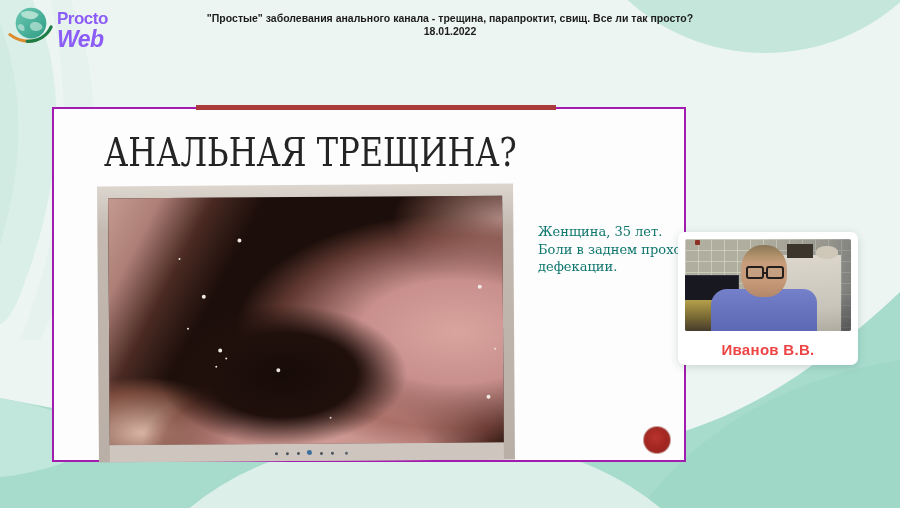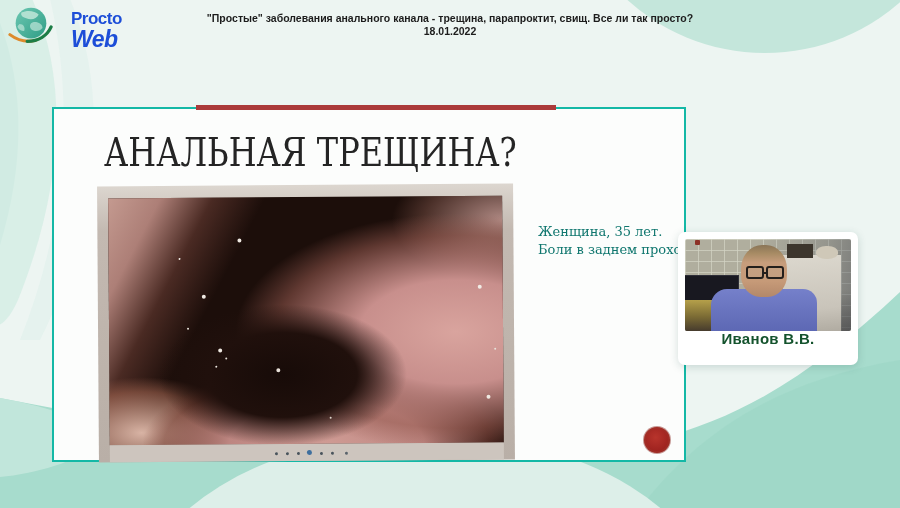--- a/index.html
+++ b/index.html
@@ -7,29 +7,29 @@
     width:900px;height:508px;position:relative;overflow:hidden;
     font-family:"Liberation Sans",sans-serif;background:#edf5f2;
   }
   .abs{position:absolute;}
 
   
   #bg{position:absolute;inset:0;z-index:0;}
 
   
   .logo{left:8px;top:3px;display:flex;align-items:flex-start;z-index:3;}
-  .logo-text{margin-left:17px;margin-top:7px;color:#1d4ed8;font-weight:bold;line-height:1;}
+  .logo-text{margin-left:3px;margin-top:7px;color:#8b5cf6;font-weight:bold;line-height:1;}
   .logo-line1{font-size:17px;letter-spacing:-0.5px;}
   .logo-line2{font-size:23px;margin-top:1px;letter-spacing:-0.5px;font-style:italic;}
   .header-title{left:150px;right:150px;top:12px;text-align:center;z-index:3;
     font-weight:bold;font-size:10.5px;color:#1c1c1c;line-height:13px;}
 
   
   .slide{left:52px;top:107px;width:634px;height:355px;box-sizing:border-box;
-    background:#fcfdfc;border:2px solid #14b8a6;z-index:2;}
+    background:#fcfdfc;border:2px solid #a21caf;z-index:2;}
   .slide-redbar{left:142px;top:-4px;width:360px;height:5px;background:#ab3a3a;}
   .slide-title{left:50px;top:20px;font-family:"DejaVu Serif","Liberation Serif",serif;
     font-size:40px;color:#242424;white-space:nowrap;transform:scaleX(.8);
     transform-origin:left top;}
 
   .endo-photo{left:44px;top:76px;width:416px;height:276px;box-sizing:border-box;
     padding:12px 11px 17px 11px;transform:rotate(-.4deg);
     background:linear-gradient(#dcd6cf,#c3b9b1 45px,#b9afa7);}
   .endo-view{width:100%;height:100%;position:relative;overflow:hidden;
     background:
@@ -79,21 +79,21 @@
   .plush{left:131px;top:7px;width:22px;height:13px;background:#cfc8b8;border-radius:45%;}
   .person-torso{left:26px;top:50px;width:106px;height:42px;border-radius:16px 14px 0 0;
     background:linear-gradient(#7580ca,#5d68b4);}
   .person-head{left:56px;top:6px;width:46px;height:52px;border-radius:46% 46% 42% 42%;
     background:linear-gradient(#8a7557 0%,#a78b64 16%,#c79d7c 34%,#c69a78 70%,#b3886a 100%);}
   .person-glasses{left:61px;top:28px;width:38px;height:11px;display:flex;align-items:center;}
   .lens{width:14px;height:9px;border:2px solid #241f1c;border-radius:3px;
     background:rgba(190,170,150,.25);}
   .bridge{width:2px;height:2px;background:#241f1c;}
   .rec-dot{left:10px;top:1px;width:5px;height:5px;background:#8d3126;border-radius:1px;}
-  .webcam-name{left:0;right:0;top:98px;text-align:center;color:#14532d;
+  .webcam-name{left:0;right:0;top:109px;text-align:center;color:#ef4444;
     font-weight:bold;font-size:15px;letter-spacing:.3px;}
 </style>
 </head>
 <body>
 
 <svg id="bg" width="900" height="508" viewBox="0 0 900 508">
   <rect width="900" height="508" fill="#edf5f2"></rect>
   <circle cx="765" cy="-152" r="205" fill="#c4e6db"></circle>
   <path d="M-15,-10 C28,70 30,170 -12,280 L-30,280 Z" fill="#b9dfd4"></path>
   <path d="M28,-10 C72,80 62,190 18,300 C8,322 -2,330 -15,326 L-15,-10 Z" fill="#d5ede5" opacity="0.85"></path>
@@ -139,20 +139,21 @@
       <div class="abs endo-specks"></div>
     </div>
     <div class="abs endo-toolbar">
       <div class="abs endo-toolbar-dots"></div>
     </div>
   </div>
 
   <div class="abs case-text">
     <span>Женщина, 35 лет.</span>
     <span>Боли в заднем проходе</span>
+    <span>дефекации.</span>
   </div>
 
   <div class="abs seal"></div>
 </div>
 
 <div class="abs webcam-panel">
   <div class="abs webcam-video">
     <div class="abs wall-shade"></div>
     <div class="abs monitor"></div>
     <div class="abs desk-items"></div>

